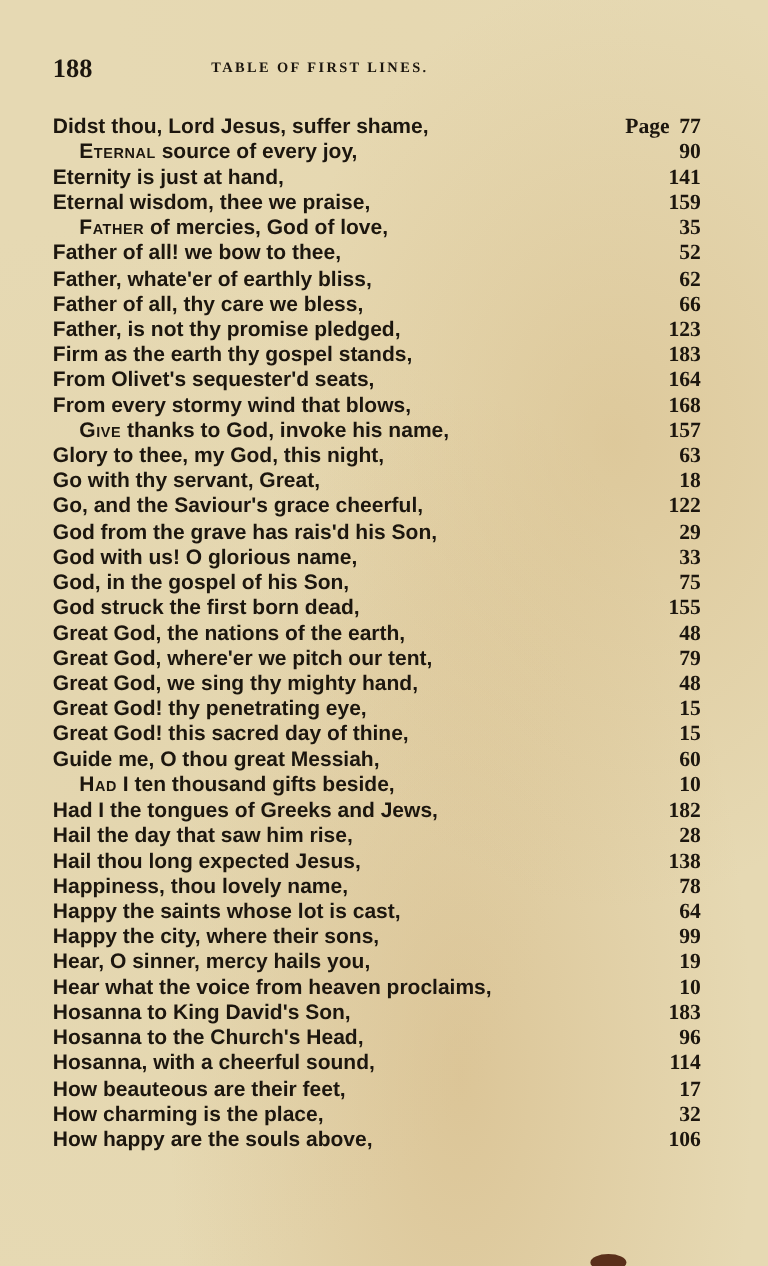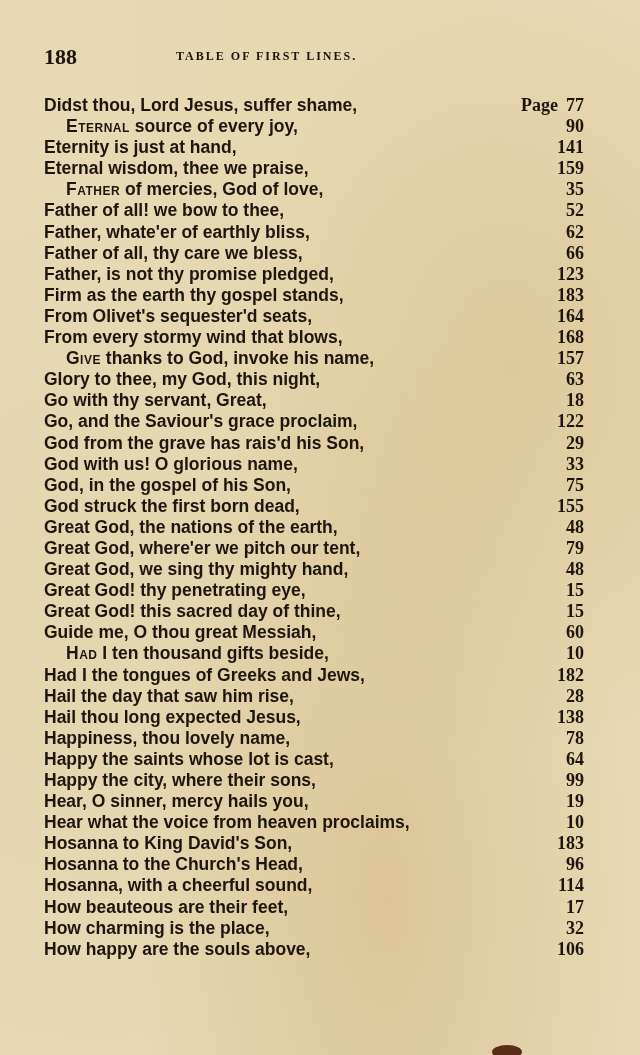--- a/index.html
+++ b/index.html
@@ -112,21 +112,21 @@
       </li>
       <li class="entry">
         <span class="first-line"><span class="smallcaps"></span><span>Glory to thee, my God, this night,</span></span>
         <span class="page-ref"><span>63</span></span>
       </li>
       <li class="entry">
         <span class="first-line"><span class="smallcaps"></span><span>Go with thy servant, Great,</span></span>
         <span class="page-ref"><span>18</span></span>
       </li>
       <li class="entry">
-        <span class="first-line"><span class="smallcaps"></span><span>Go, and the Saviour's grace proclaim,</span></span>
+        <span class="first-line"><span class="smallcaps"></span><span>Go, and the Saviour's grace cheerful,</span></span>
         <span class="page-ref"><span>122</span></span>
       </li>
       <li class="entry">
         <span class="first-line"><span class="smallcaps"></span><span>God from the grave has rais'd his Son,</span></span>
         <span class="page-ref"><span>29</span></span>
       </li>
       <li class="entry">
         <span class="first-line"><span class="smallcaps"></span><span>God with us! O glorious name,</span></span>
         <span class="page-ref"><span>33</span></span>
       </li>

